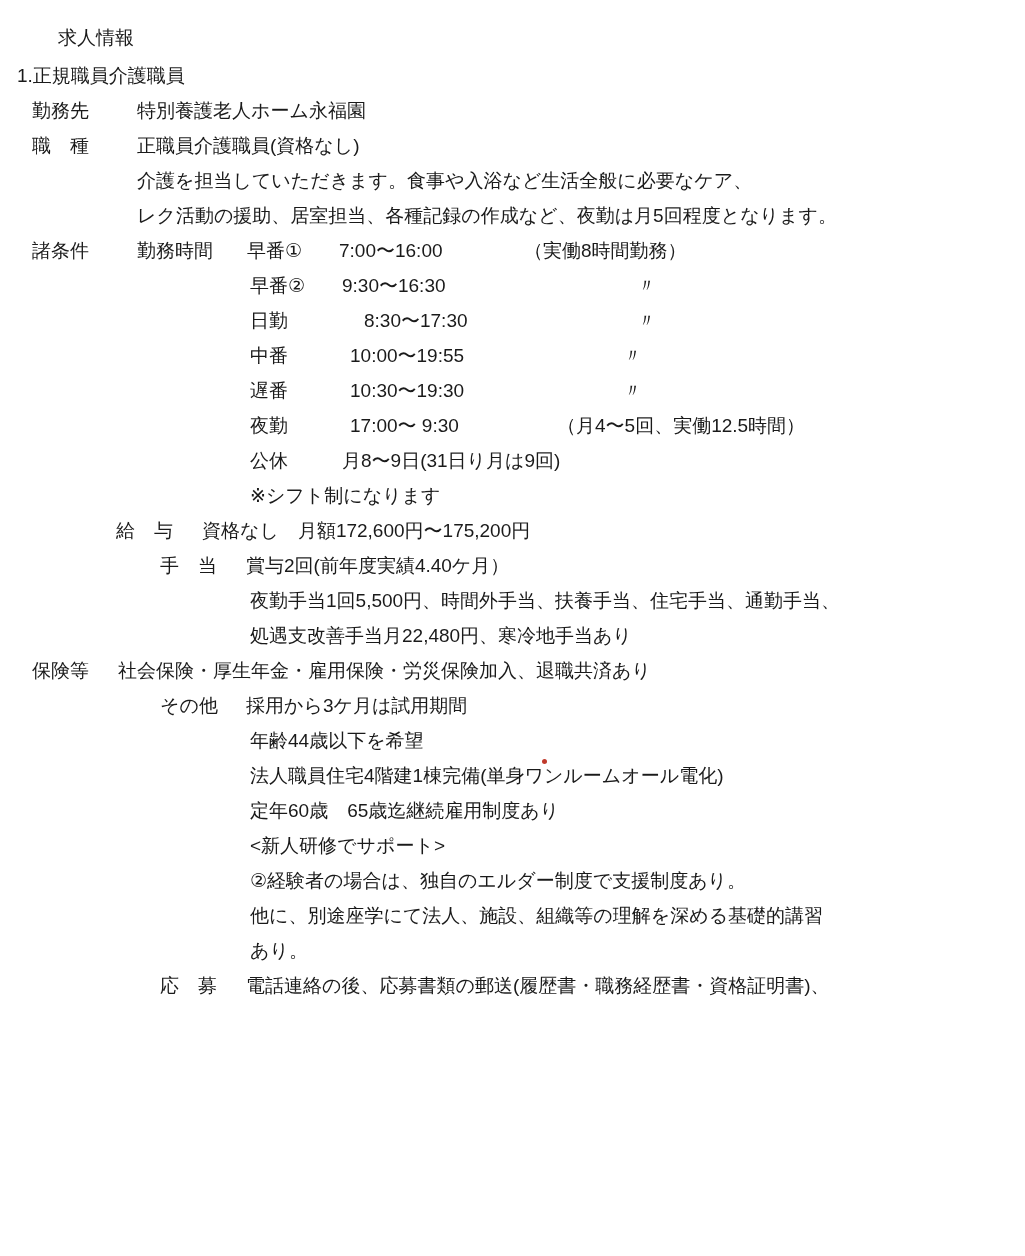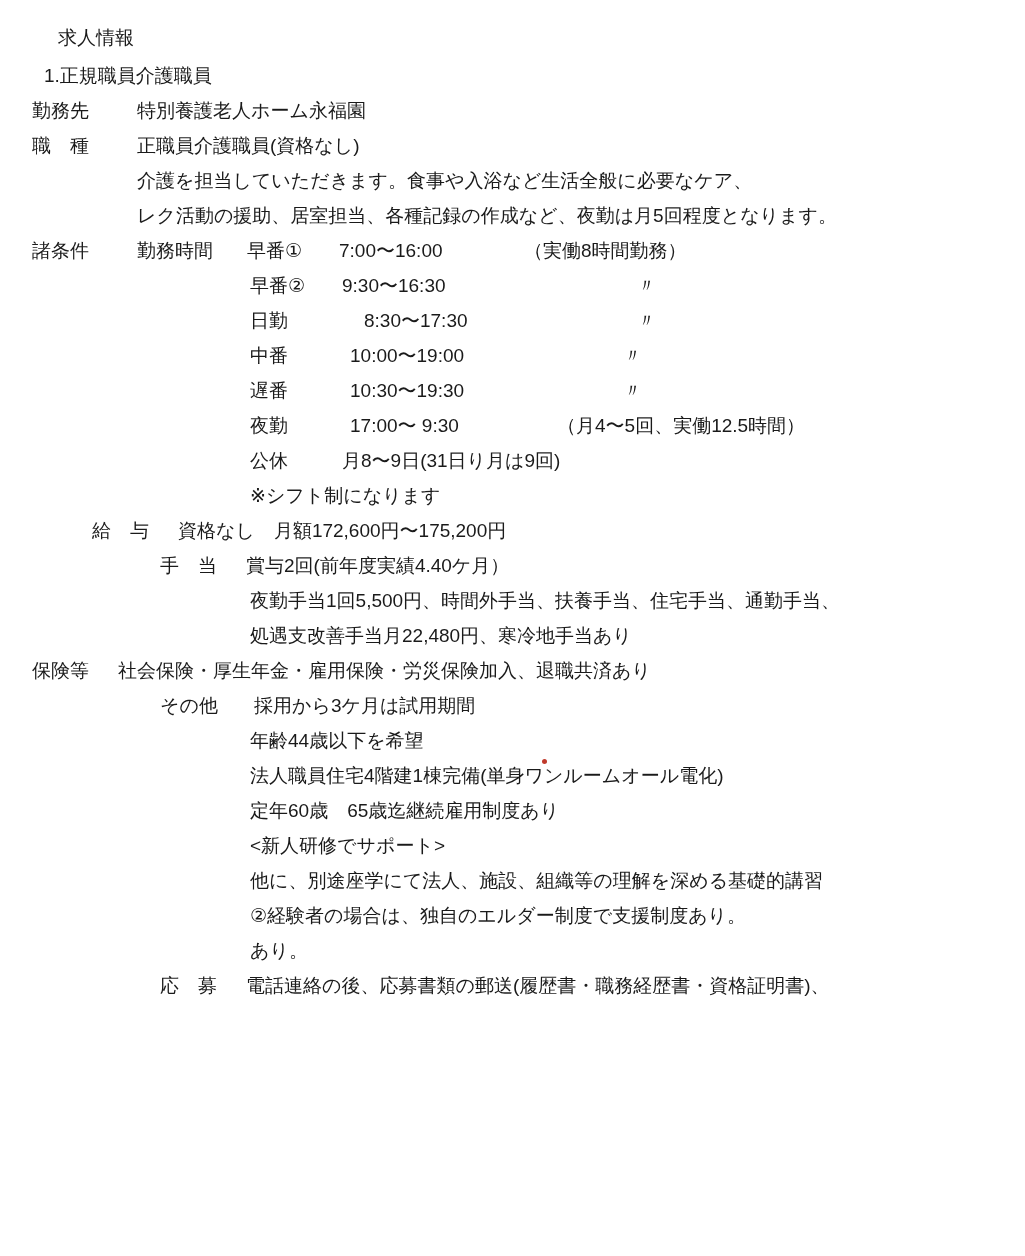--- a/index.html
+++ b/index.html
@@ -27,21 +27,21 @@
     display: flex;
     align-items: flex-end;
     white-space: pre;
   }
   .line {
     white-space: pre;
   }
 
   
   .r-title    { margin-top: 28px; margin-left: 58px; }
-  .r-heading  { margin-top: 19px; margin-left: 44px; }
+  .r-heading  { margin-top: 19px; margin-left: 17px; }
   .r-field    { margin-top: 16px; margin-left: 32px; }
   .r-tight    { margin-top: 16px; }
 
   .lbl-1 { width: 105px; flex: 0 0 105px; }      
   .lbl-2 { width: 110px; flex: 0 0 110px; }      
   .lbl-3 { width: 86px;  flex: 0 0 86px; }       
   .indent-content { margin-left: 137px; }
   .indent-cond    { margin-left: 250px; }
   .indent-subtext { margin-left: 250px; }
 
@@ -95,21 +95,21 @@
   </div>
 
   <div class="row r-tight indent-cond">
     <span class="col-shift">日勤</span>
     <span class="col-time" style="padding-left:22px;">8:30〜17:30</span>
     <span class="col-note" style="margin-left:88px;">〃</span>
   </div>
 
   <div class="row r-tight indent-cond">
     <span class="col-shift">中番</span>
-    <span class="col-time" style="padding-left:8px;">10:00〜19:00</span>
+    <span class="col-time" style="padding-left:8px;">10:00〜19:55</span>
     <span class="col-note" style="margin-left:88px;">〃</span>
   </div>
 
   <div class="row r-tight indent-cond">
     <span class="col-shift">遅番</span>
     <span class="col-time" style="padding-left:8px;">10:30〜19:30</span>
     <span class="col-note" style="margin-left:88px;">〃</span>
   </div>
 
   <div class="row r-tight indent-cond">
@@ -118,47 +118,47 @@
     <span class="col-note" style="margin-left:22px;">（月4〜5回、実働12.5時間）</span>
   </div>
 
   <div class="row r-tight indent-cond">
     <span class="col-shift">公休</span>
     <span>月8〜9日(31日り月は9回)</span>
   </div>
 
   <div class="line r-tight indent-cond">※シフト制になります</div>
 
-  <div class="row r-field" style="margin-left:92px;">
+  <div class="row r-field" style="margin-left:116px;">
     <span class="lbl-3">給　与</span>
     <span>資格なし　月額172,600円〜175,200円</span>
   </div>
 
   <div class="row r-field" style="margin-left:160px;">
     <span class="lbl-3">手　当</span>
     <span>賞与2回(前年度実績4.40ケ月）</span>
   </div>
   <div class="line r-tight indent-subtext">夜勤手当1回5,500円、時間外手当、扶養手当、住宅手当、通勤手当、</div>
   <div class="line r-tight indent-subtext">処遇支改善手当月22,480円、寒冷地手当あり</div>
 
   <div class="row r-field" style="">
     <span class="lbl-3">保険等</span>
     <span>社会保険・厚生年金・雇用保険・労災保険加入、退職共済あり</span>
   </div>
 
-  <div class="row r-tight" style="margin-left:160px;gap:8px;">
+  <div class="row r-tight" style="margin-left:160px;">
     <span class="lbl-3">その他</span>
     <span>採用から3ケ月は試用期間</span>
   </div>
   <div class="line r-tight indent-subtext">年齢44歳以下を希望</div>
   <div class="line r-tight indent-subtext">法人職員住宅4階建1棟完備(単身ワンルームオール電化)</div>
   <div class="line r-tight indent-subtext">定年60歳　65歳迄継続雇用制度あり</div>
   <div class="line r-tight indent-subtext">&lt;新人研修でサポート&gt;</div>
+  <div class="line r-tight indent-subtext">②経験者の場合は、独自のエルダー制度で支援制度あり。</div>
   <div class="line r-tight indent-subtext">他に、別途座学にて法人、施設、組織等の理解を深める基礎的講習</div>
-  <div class="line r-tight indent-subtext">②経験者の場合は、独自のエルダー制度で支援制度あり。</div>
   <div class="line r-tight indent-subtext">あり。</div>
 
   <div class="row r-field" style="margin-left:160px;">
     <span class="lbl-3">応　募</span>
     <span>電話連絡の後、応募書類の郵送(履歴書・職務経歴書・資格証明書)、</span>
   </div>
 
   <div class="dot-marker" style="background: rgb(192, 57, 43);"></div>
 
 </div>

